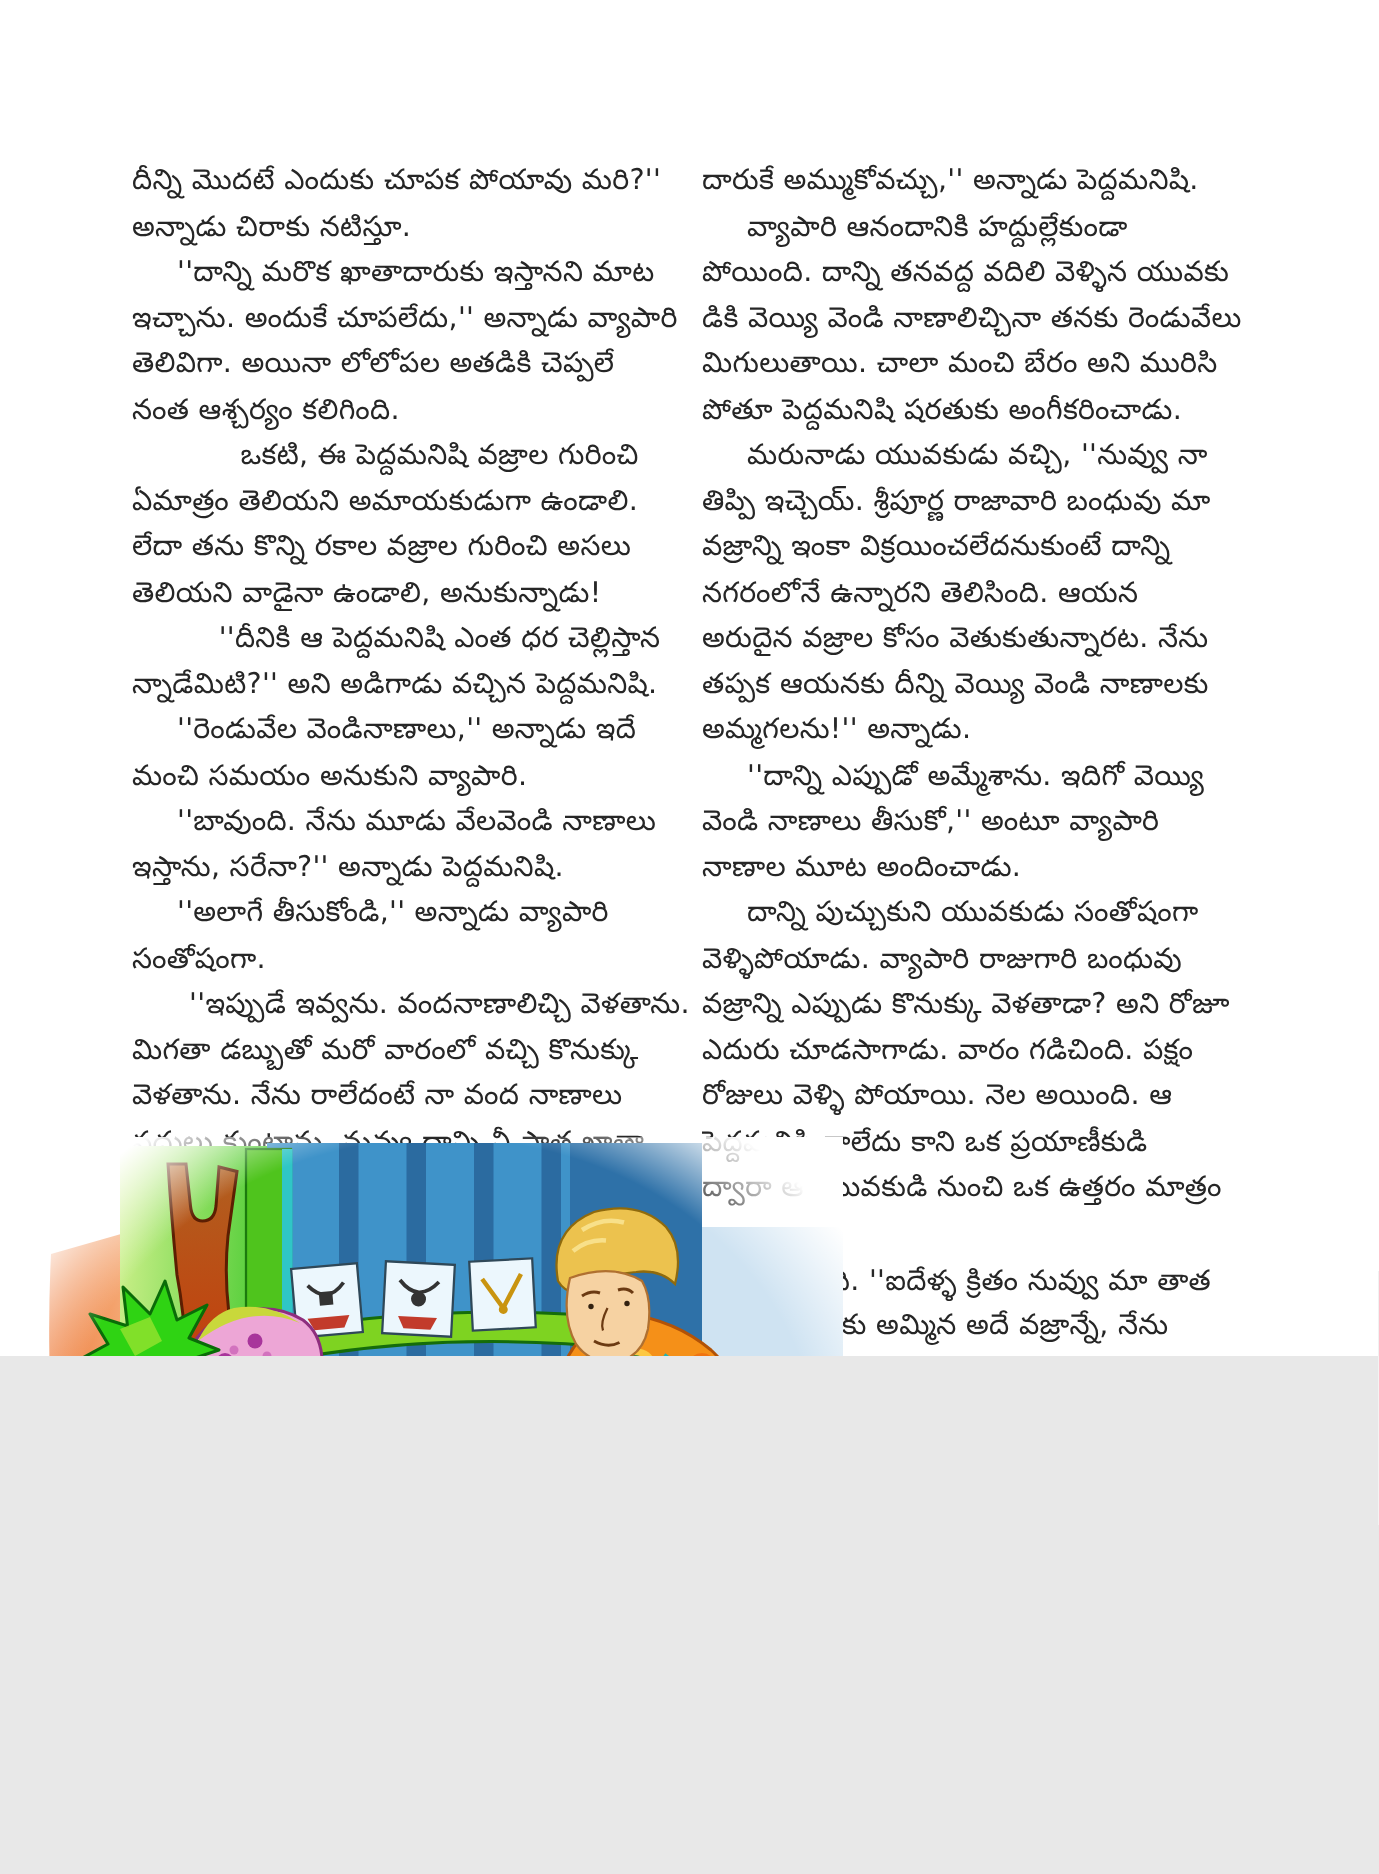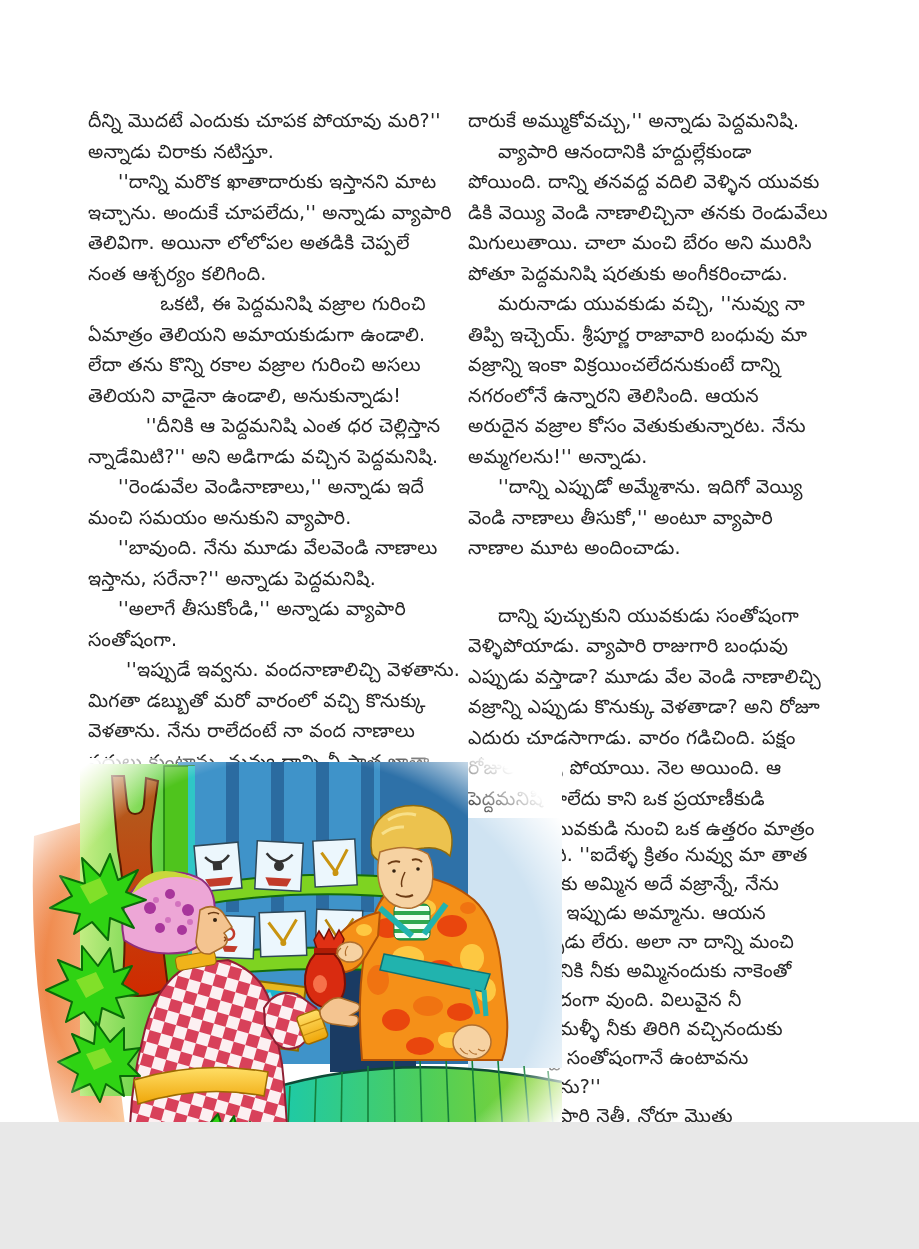--- a/index.html
+++ b/index.html
@@ -1,17 +1,17 @@
 <!DOCTYPE html>
 <html><head>
 <meta charset="utf-8">
 <style>
   html,body{margin:0;padding:0;background:#e8e8e8;}
   .page{
-    position:relative;width:919px;height:1122px;margin:0 auto;
+    position:relative;width:919px;height:904px;margin:0 auto;
     background:#ffffff;overflow:hidden;
     font-family:"DejaVu Sans",sans-serif;color:#262626;
   }
   .col{position:absolute;}
   .col-left{left:88px;top:105px;width:380px;}
   .col-right-top{left:468px;top:105px;width:400px;}
   .col-right-wrap{left:468px;top:840px;width:400px;}
   .col-right-wrap .tline{height:29px;line-height:29px;}
   .tline{
     height:30.5px;line-height:30.5px;font-size:19px;
@@ -60,27 +60,27 @@
       <div class="tline" style="padding-left: 30px;">వ్యాపారి ఆనందానికి హద్దుల్లేకుండా</div>
       <div class="tline">పోయింది. దాన్ని తనవద్ద వదిలి వెళ్ళిన యువకు</div>
       <div class="tline">డికి వెయ్యి వెండి నాణాలిచ్చినా తనకు రెండువేలు</div>
       <div class="tline">మిగులుతాయి. చాలా మంచి బేరం అని మురిసి</div>
       <div class="tline">పోతూ పెద్దమనిషి షరతుకు అంగీకరించాడు.</div>
       <div class="tline" style="padding-left: 30px;">మరునాడు యువకుడు వచ్చి, ''నువ్వు నా</div>
       <div class="tline">తిప్పి ఇచ్చెయ్. శ్రీపూర్ణ రాజావారి బంధువు మా</div>
       <div class="tline">వజ్రాన్ని ఇంకా విక్రయించలేదనుకుంటే దాన్ని</div>
       <div class="tline">నగరంలోనే ఉన్నారని తెలిసింది. ఆయన</div>
       <div class="tline">అరుదైన వజ్రాల కోసం వెతుకుతున్నారట. నేను</div>
+      <div class="tline">తప్పక ఆయనకు దీన్ని వెయ్యి వెండి నాణాలకు</div>
       <div class="tline">అమ్మగలను!'' అన్నాడు.</div>
       <div class="tline" style="padding-left: 30px;">''దాన్ని ఎప్పుడో అమ్మేశాను. ఇదిగో వెయ్యి</div>
       <div class="tline">వెండి నాణాలు తీసుకో,'' అంటూ వ్యాపారి</div>
       <div class="tline">నాణాల మూట అందించాడు.</div>
-      <div class="tline" style="padding-left: 30px; margin-top: 37px;">దాన్ని పుచ్చుకుని యువకుడు సంతోషంగా</div>
+      <div class="tline" style="padding-left: 30px;">దాన్ని పుచ్చుకుని యువకుడు సంతోషంగా</div>
       <div class="tline">వెళ్ళిపోయాడు. వ్యాపారి రాజుగారి బంధువు</div>
-      <div class="tline">ఎప్పుడు వస్తాడా? మూడు వేల వెండి నాణాలిచ్చి</div>
       <div class="tline">వజ్రాన్ని ఎప్పుడు కొనుక్కు వెళతాడా? అని రోజూ</div>
       <div class="tline">ఎదురు చూడసాగాడు. వారం గడిచింది. పక్షం</div>
       <div class="tline">రోజులు వెళ్ళి పోయాయి. నెల అయింది. ఆ</div>
       <div class="tline">పెద్దమనిషి రాలేదు కాని ఒక ప్రయాణీకుడి</div>
       <div class="tline">ద్వారా ఆ యువకుడి నుంచి ఒక ఉత్తరం మాత్రం</div>
     </div>
 
   <div class="col col-right-wrap">
       <div class="tline" style="padding-left: 40px;">వచ్చింది. ''ఐదేళ్ళ క్రితం నువ్వు మా తాత</div>
       <div class="tline" style="padding-left: 60px;">య్యకు అమ్మిన అదే వజ్రాన్నే, నేను</div>

